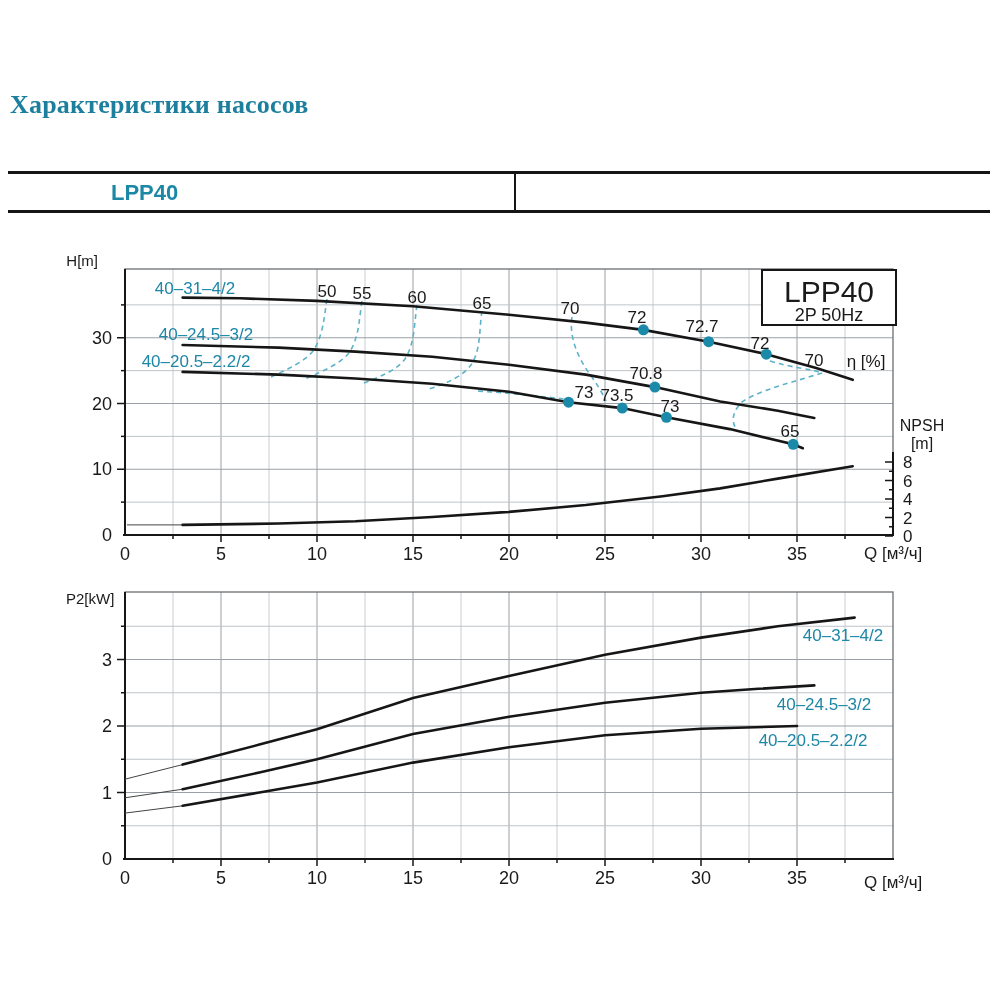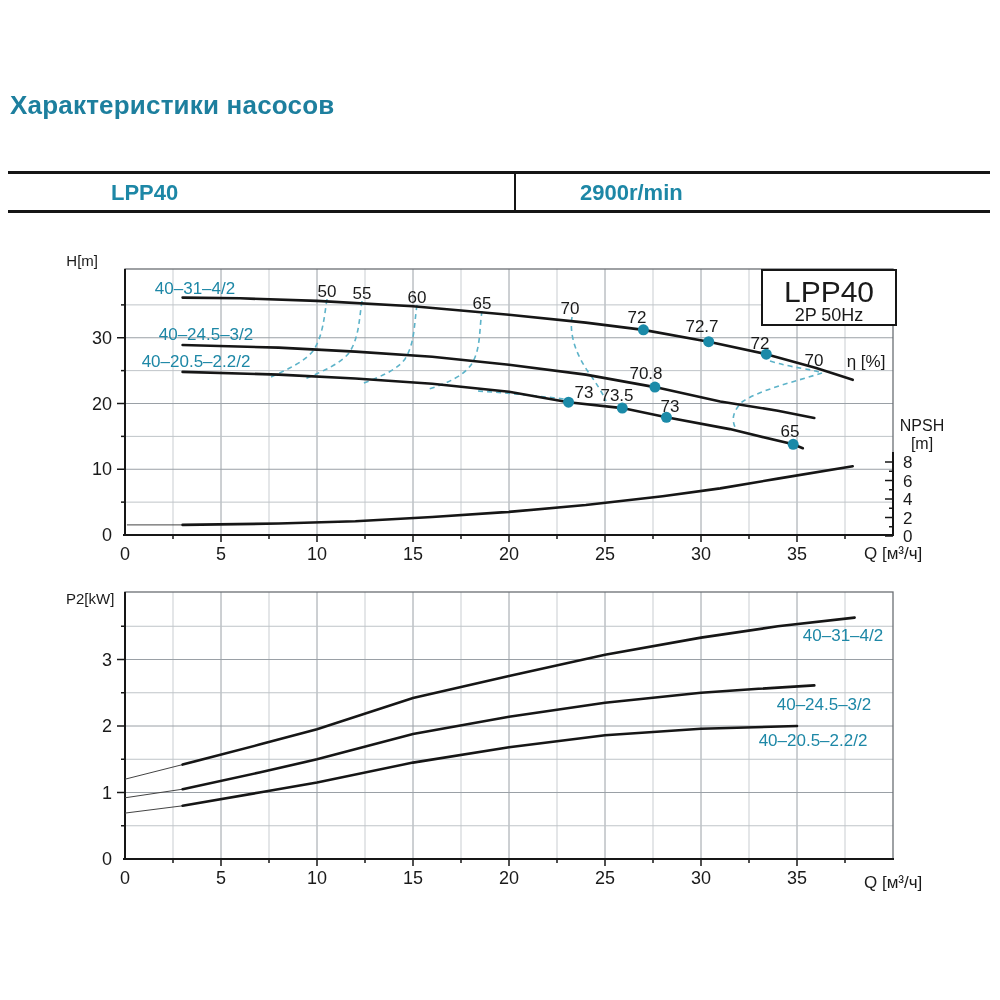--- a/index.html
+++ b/index.html
@@ -1,31 +1,30 @@
 <!DOCTYPE html>
 <html><head>
 <meta charset="utf-8">
 <style>
   html,body{margin:0;padding:0;background:#fff;}
   body{width:1000px;height:1000px;position:relative;font-family:"Liberation Sans",sans-serif;-webkit-font-smoothing:antialiased;}
-  .title{position:absolute;left:10px;top:90px;font-size:26px;font-weight:bold;color:#1d7f9e;letter-spacing:.2px;}
+  .title{position:absolute;left:10px;top:90px;font-size:26px;font-weight:bold;color:#1d7f9e;letter-spacing:.2px;font-family:Liberation Serif, serif;}
   .htable{position:absolute;left:8px;top:171px;width:982px;height:42px;border-top:3px solid #151515;border-bottom:3px solid #151515;display:flex;box-sizing:border-box;}
   .hcell{font-size:22px;font-weight:bold;color:#1d87a6;line-height:37px;box-sizing:border-box;}
   .hcell.left{width:508px;border-right:2px solid #151515;padding-left:103px;}
   .hcell.right{flex:1;padding-left:64px;}
   svg#charts{position:absolute;left:0;top:0;font-family:"Liberation Sans",sans-serif;}
 </style>
 </head>
 <body>
 
 <div class="title">Характеристики насосов</div>
 
 <div class="htable">
   <div class="hcell left">LPP40</div>
-  <div class="hcell right">2900r/min</div>
 </div>
 
 <svg id="charts" width="1000" height="1000" viewBox="0 0 1000 1000">
     <line x1="173" y1="269" x2="173" y2="535" stroke="#c9cdd1" stroke-width="1"></line>
     <line x1="221" y1="269" x2="221" y2="535" stroke="#9aa0a6" stroke-width="1"></line>
     <line x1="269" y1="269" x2="269" y2="535" stroke="#c9cdd1" stroke-width="1"></line>
     <line x1="317" y1="269" x2="317" y2="535" stroke="#9aa0a6" stroke-width="1"></line>
     <line x1="365" y1="269" x2="365" y2="535" stroke="#c9cdd1" stroke-width="1"></line>
     <line x1="413" y1="269" x2="413" y2="535" stroke="#9aa0a6" stroke-width="1"></line>
     <line x1="461" y1="269" x2="461" y2="535" stroke="#c9cdd1" stroke-width="1"></line>

